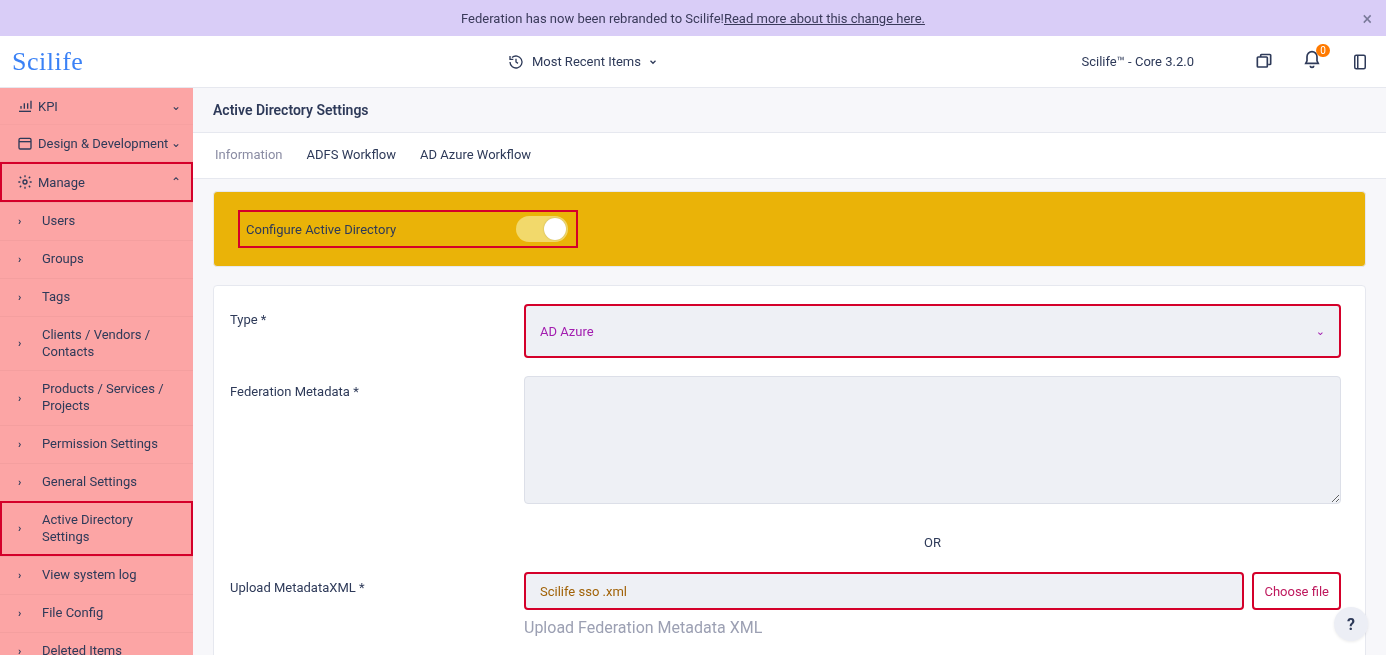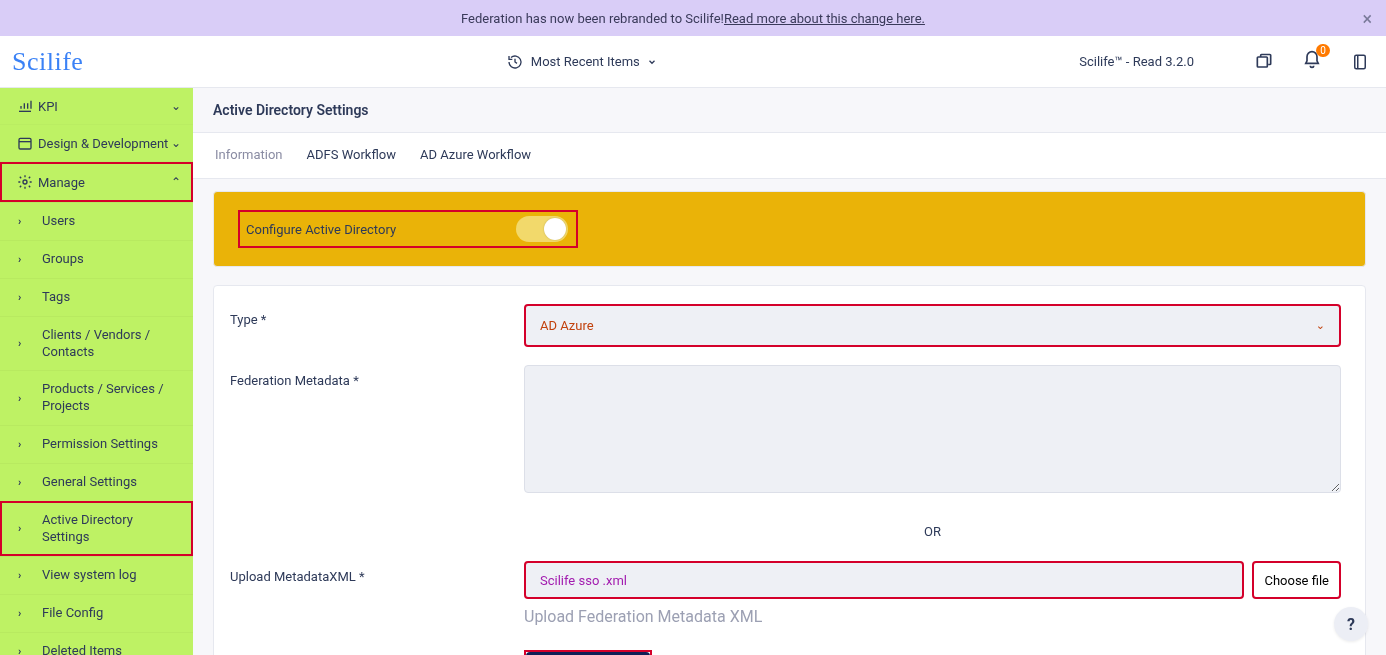--- a/index.html
+++ b/index.html
@@ -16,21 +16,21 @@
   .topbar-center { flex: 1; display: flex; justify-content: center; }
   .recent-btn { display: inline-flex; align-items: center; gap: 6px; color: #2e3a59; font-size: 13px; cursor: pointer; }
   .version { color: #2e3a59; font-size: 13px; margin-right: 60px; }
   .topicons { display: flex; align-items: center; gap: 28px; }
   .icon { display: inline-flex; align-items: center; justify-content: center; width: 20px; height: 20px; color: #2e3a59; }
   .bell-wrap { position: relative; }
   .badge { position: absolute; top: -6px; right: -8px; background: #ff7a00; color: #fff; font-size: 10px; border-radius: 8px; padding: 0 4px; line-height: 13px; min-width: 14px; text-align: center; }
   
   
   .wrap { display: flex; height: calc(100% - 88px); }
-  .sidebar { width: 193px; background: #bef264; height: 100%; overflow-y: auto; }
+  .sidebar { width: 193px; background: #fca5a5; height: 100%; overflow-y: auto; }
   .side-item { display: flex; align-items: center; padding: 10px 12px; color: #2e3a59; font-size: 13px; cursor: pointer; position: relative; }
   .side-item .ic { width: 26px; display: inline-flex; justify-content: center; }
   .side-item .lbl { flex: 1; }
   .side-item .chev { color: #2e3a59; font-size: 12px; }
   .side-border { border-bottom: 1px solid rgba(0,0,0,0.02); }
   .sub-item { display: flex; align-items: center; padding: 10px 12px 10px 18px; color: #2e3a59; font-size: 13px; cursor: pointer; border-top: 1px solid rgba(0,0,0,0.03); }
   .sub-item .chv { width: 24px; font-size: 11px; color: #2e3a59; font-weight: bold; }
   .sub-item .lbl { flex: 1; line-height: 1.3; }
   
   
@@ -47,25 +47,25 @@
   .card { background: #eab308; border: 1px solid #e6e8ef; border-radius: 4px; padding: 18px 24px; }
   .config-label { color: #2e3a59; font-size: 13px; }
   .toggle { width: 52px; height: 26px; background: #f2d96b; border-radius: 14px; position: relative; display: inline-flex; align-items: center; }
   .toggle .knob { width: 22px; height: 22px; background: #fff; border-radius: 50%; position: absolute; right: 2px; box-shadow: 0 0 2px rgba(0,0,0,0.2); }
   .hl-inline { border: 2.5px solid #d4002a; display: inline-block; padding: 6px 10px 6px 6px; }
   
   .form-card { background: #fff; border: 1px solid #e6e8ef; border-radius: 4px; margin-top: 18px; padding: 18px 24px 30px 10px; }
   .frow { display: flex; align-items: flex-start; margin-bottom: 18px; }
   .flabel { width: 300px; padding-top: 8px; padding-left: 6px; color: #2e3a59; font-size: 13px; }
   .fcontrol { flex: 1; }
-  .select { width: 100%; height: 43px; background: #eef0f5; border: 1px solid #dcdfe8; border-radius: 4px; padding: 0 14px; display: flex; align-items: center; justify-content: space-between; color: #c2410c; font-size: 13px; }
+  .select { width: 100%; height: 54px; background: #eef0f5; border: 1px solid #dcdfe8; border-radius: 4px; padding: 0 14px; display: flex; align-items: center; justify-content: space-between; color: #a21caf; font-size: 13px; }
   .txtarea { width: 100%; height: 128px; background: #eef0f5; border: 1px solid #dcdfe8; border-radius: 4px; padding: 10px 14px; resize: vertical; font-family: inherit; font-size: 13px; }
   .or { text-align: center; color: #2e3a59; font-size: 13px; margin: 10px 0 18px; }
-  .fileinput { height: 38px; background: #eef0f5; border: 1px solid #dcdfe8; border-radius: 4px; padding: 0 14px; display: flex; align-items: center; color: #a21caf; font-size: 13px; flex: 1; }
-  .choose { height: 38px; background: #fff; border: 1px solid #dcdfe8; border-radius: 4px; padding: 0 10px; display: flex; align-items: center; color: #000000; font-size: 13px; margin-left: 8px; cursor: pointer; }
+  .fileinput { height: 38px; background: #eef0f5; border: 1px solid #dcdfe8; border-radius: 4px; padding: 0 14px; display: flex; align-items: center; color: #a16207; font-size: 13px; flex: 1; }
+  .choose { height: 38px; background: #fff; border: 1px solid #dcdfe8; border-radius: 4px; padding: 0 10px; display: flex; align-items: center; color: #be185d; font-size: 13px; margin-left: 8px; cursor: pointer; }
   .hint { color: #9ca0b3; font-size: 16px; margin-top: 8px; }
   .filerow { display: flex; align-items: center; }
   .hl-wrap { border: 2.5px solid #d4002a; }
   
   .parse-btn { background: #0f1f56; color: #fff; border: none; border-radius: 4px; padding: 10px 16px; font-size: 13px; cursor: pointer; }
   
   .help-fab { position: absolute; right: 18px; bottom: 14px; width: 34px; height: 34px; border-radius: 50%; background: #eceef5; color: #2e3a59; display: flex; align-items: center; justify-content: center; font-size: 16px; font-weight: bold; box-shadow: 0 1px 3px rgba(0,0,0,0.08); cursor: pointer; }
   
   svg { display: block; }
 </style>
@@ -90,21 +90,21 @@
           </svg>
       </span>
       <span>Most Recent Items</span>
       <span class="icon" style="width:12px">
         <svg width="10" height="10" viewBox="0 0 24 24" fill="none" stroke="currentColor" stroke-width="3">
             <polyline points="6 9 12 15 18 9"></polyline>
           </svg>
       </span>
     </div>
   </div>
-  <div class="version">Scilife™ - Read 3.2.0</div>
+  <div class="version">Scilife™ - Core 3.2.0</div>
   <div class="topicons">
     <span class="icon">
       <svg width="20" height="20" viewBox="0 0 24 24" fill="none" stroke="currentColor" stroke-width="2">
           <rect x="4" y="6" width="12" height="12" rx="1"></rect>
           <path d="M8 6V4a1 1 0 0 1 1-1h10a1 1 0 0 1 1 1v10a1 1 0 0 1-1 1h-2"></path>
         </svg>
     </span>
     <span class="bell-wrap">
       <span class="icon">
         <svg width="20" height="20" viewBox="0 0 24 24" fill="none" stroke="currentColor" stroke-width="2">

